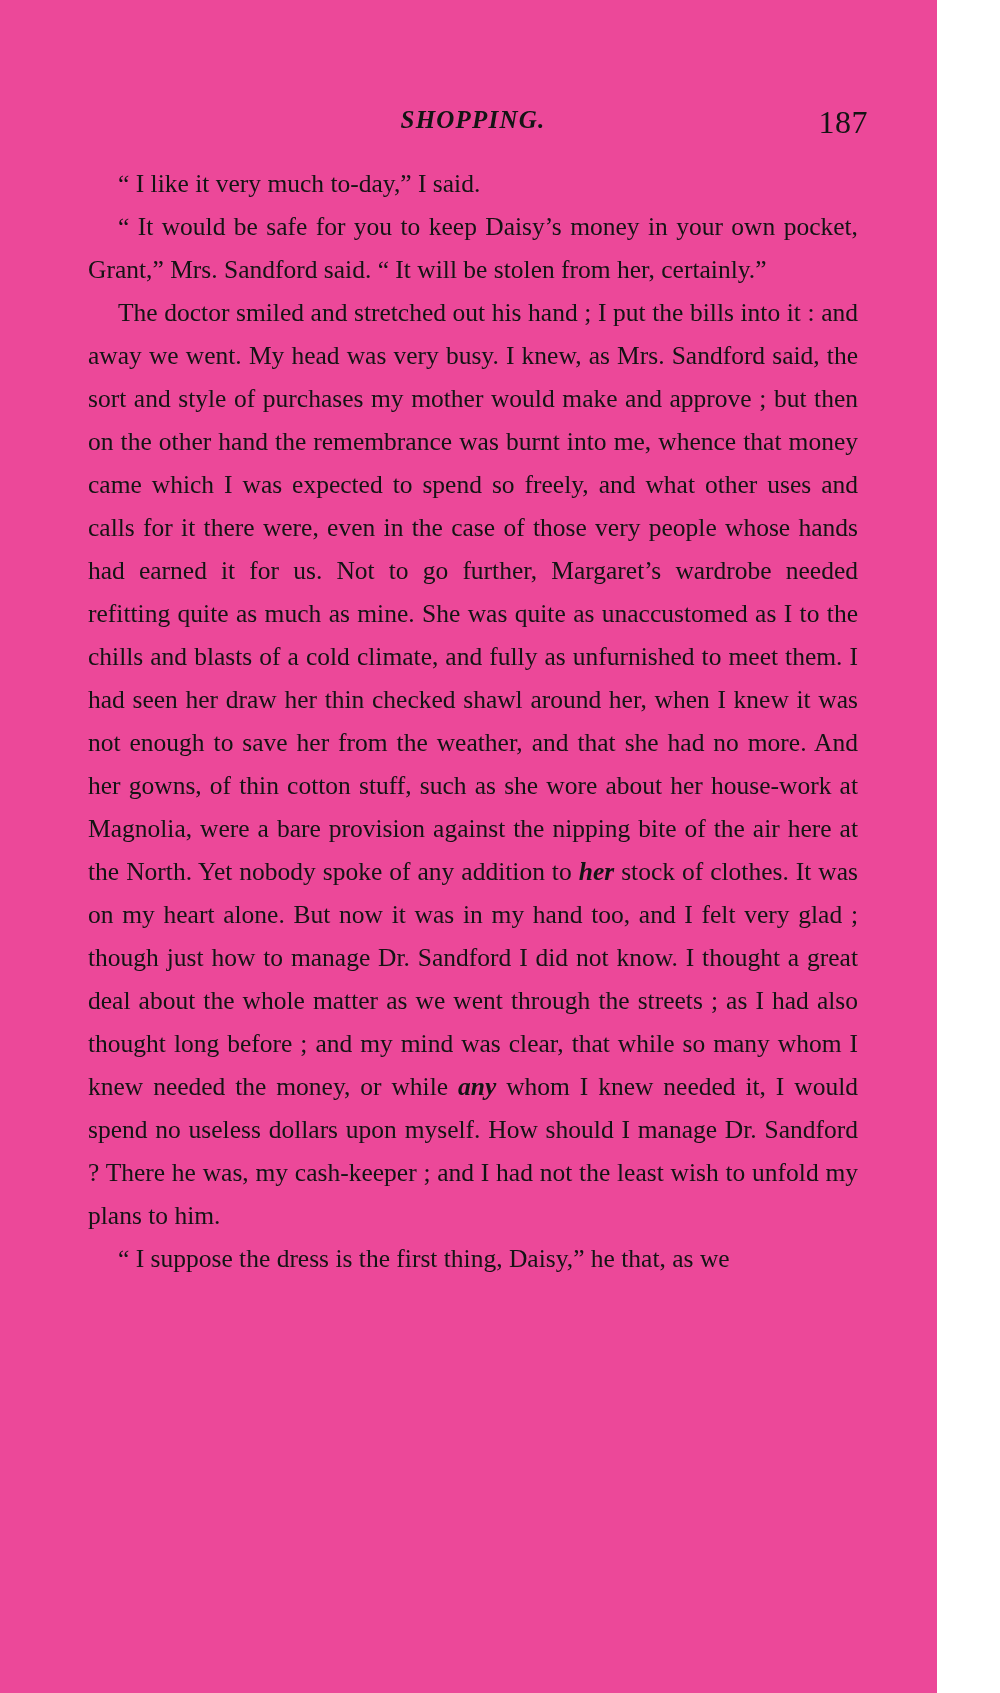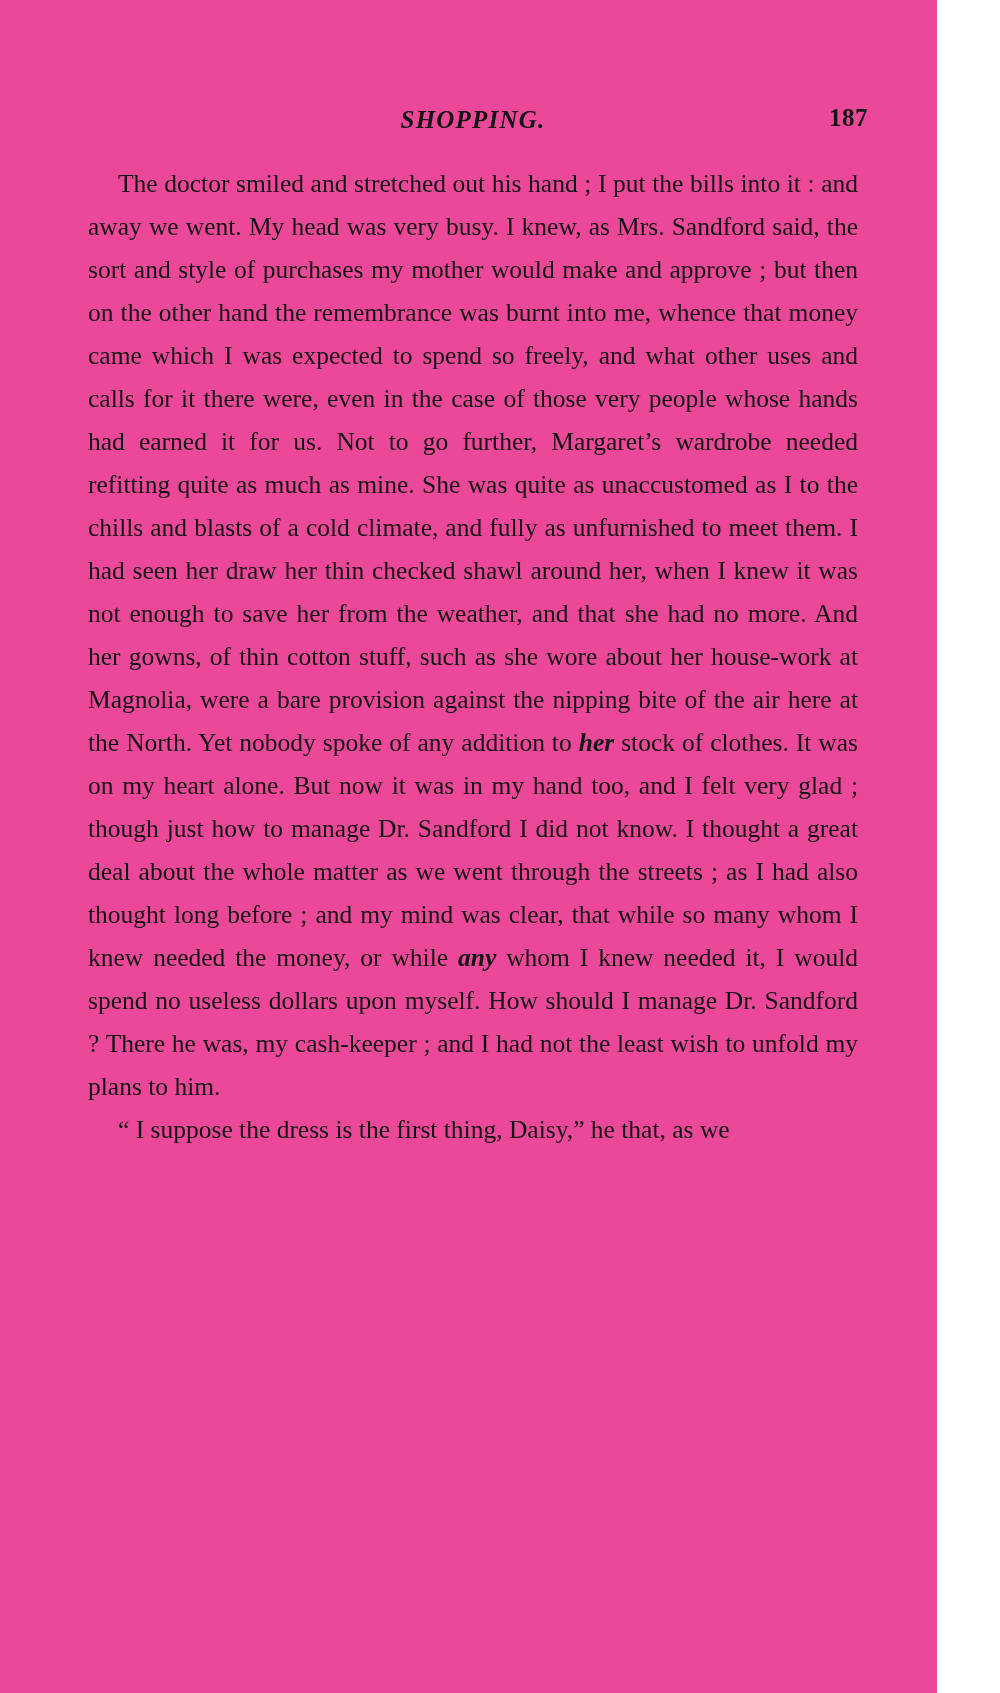--- a/index.html
+++ b/index.html
@@ -41,22 +41,22 @@
     font-style: italic;
     font-weight: bold;
     font-size: 25px;
     letter-spacing: 1.2px;
     color: #141414;
   }
   .folio {
     position: absolute;
     right: -10px;
     top: 8px;
-    font-weight: bold;
-    font-size: 25px;
+    font-weight: normal;
+    font-size: 32px;
     letter-spacing: 0.5px;
     color: #141414;
   }
   .body-text {
     margin-top: 12px;
   }
   p.para {
     margin: 0;
     font-size: 25.5px;
     line-height: 43px;
@@ -77,21 +77,23 @@
 <div class="page">
   <div class="page-inner">
 
     <div class="header-row">
       <div class="running-head">SHOPPING.</div>
       <div class="folio">187</div>
     </div>
 
     <div class="body-text">
 
+      <p class="para last-line-natural">“ I like it very much to-day,” I said.</p>
 
+      <p class="para last-line-natural">“ It would be safe for you to keep Daisy’s money in your own pocket, Grant,” Mrs. Sandford said.  “ It will be stolen from her, certainly.”</p>
 
       <p class="para"><span>The doctor smiled and stretched out his hand ; I put the bills into it : and away we went.  My head was very busy.  I knew, as Mrs. Sandford said, the sort and style of purchases my mother would make and approve ; but then on the other hand the remembrance was burnt into me, whence that money came which I was expected to spend so freely, and what other uses and calls for it there were, even in the case of those very people whose hands had earned it for us.  Not to go further, Margaret’s wardrobe needed refitting quite as much as mine.  She was quite as unaccustomed as I to the chills and blasts of a cold climate, and fully as unfurnished to meet them.  I had seen her draw her thin checked shawl around her, when I knew it was not enough to save her from the weather, and that she had no more.  And her gowns, of thin cotton stuff, such as she wore about her house-work at Magnolia, were a bare provision against the nipping bite of the air here at the North.  Yet nobody spoke of any addition to </span><i>her</i><span> stock of clothes.  It was on my heart alone.  </span><span>But now it was in my hand too, and I felt very glad ; though just how to manage Dr. Sandford I did not know.  I thought a great deal about the whole matter as we went through the streets ; as I had also thought long before ; and my mind was clear, that while so many whom I knew needed the money, or while </span><i>any</i><span> whom I knew needed it, I would spend no useless dollars upon myself.  How should I manage Dr. Sandford ?  There he was, my cash-keeper ; and I had not the least wish to unfold my plans to him.</span></p>
 
       <p class="para last-line-natural">“ I suppose the dress is the first thing, Daisy,” he that, as we</p>
 
     </div>
   </div>
 </div>
 
 </body></html>

